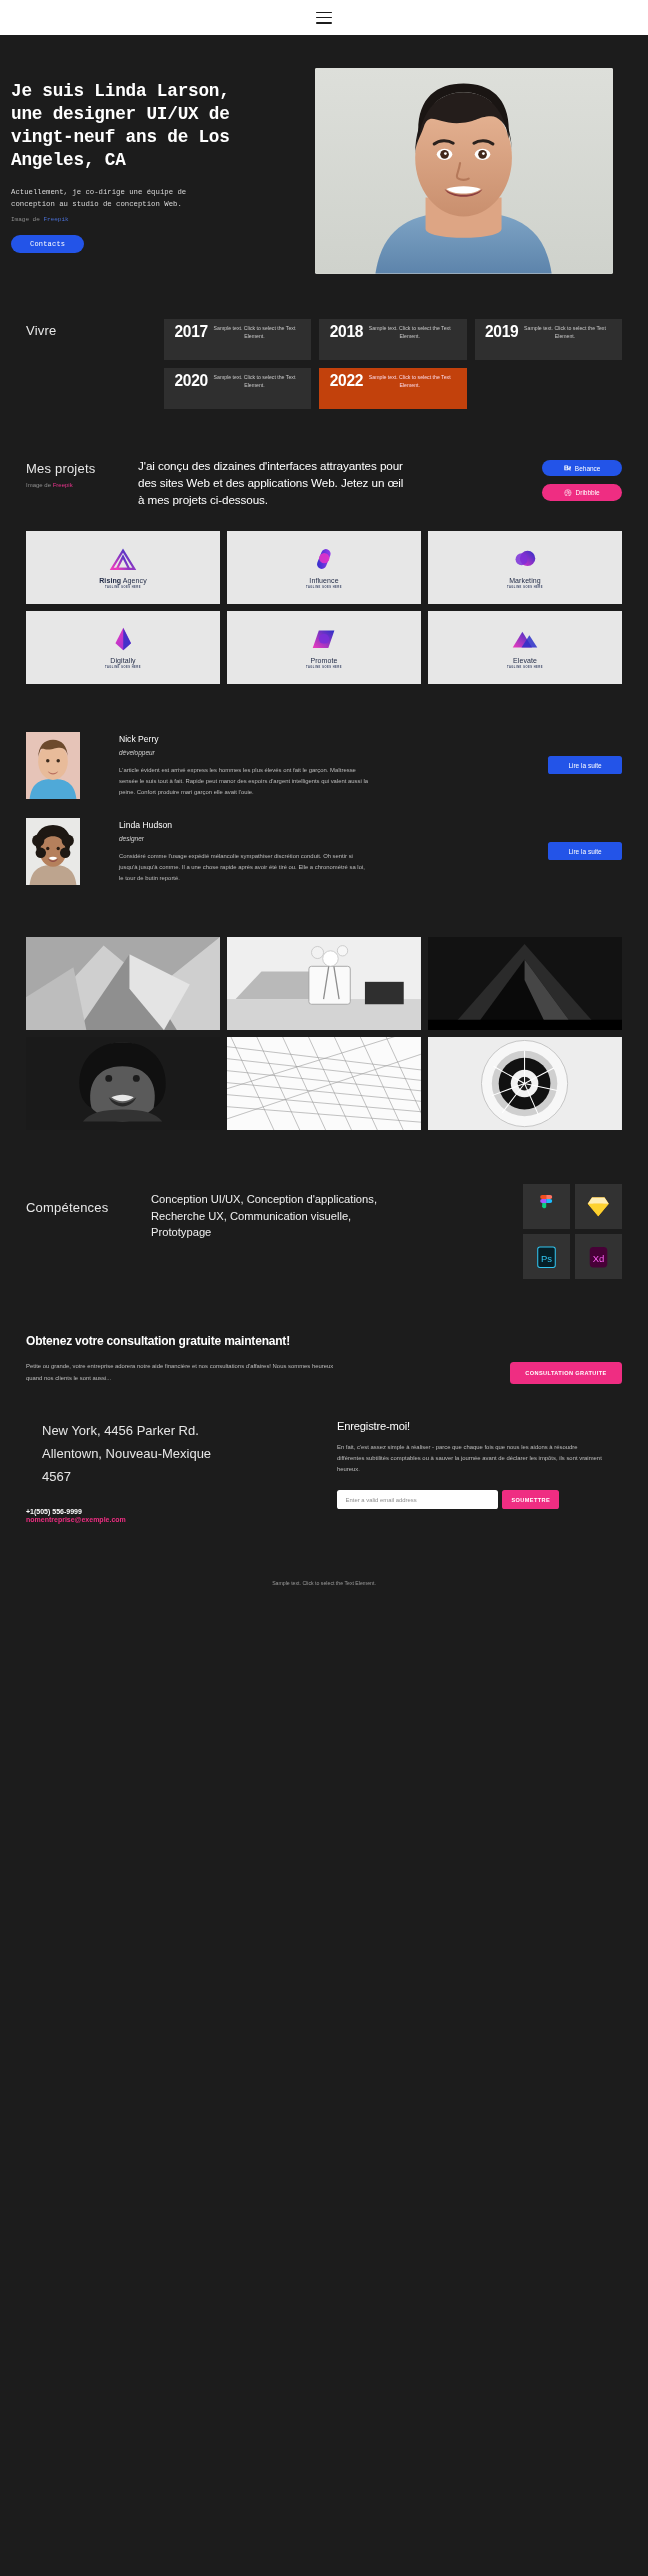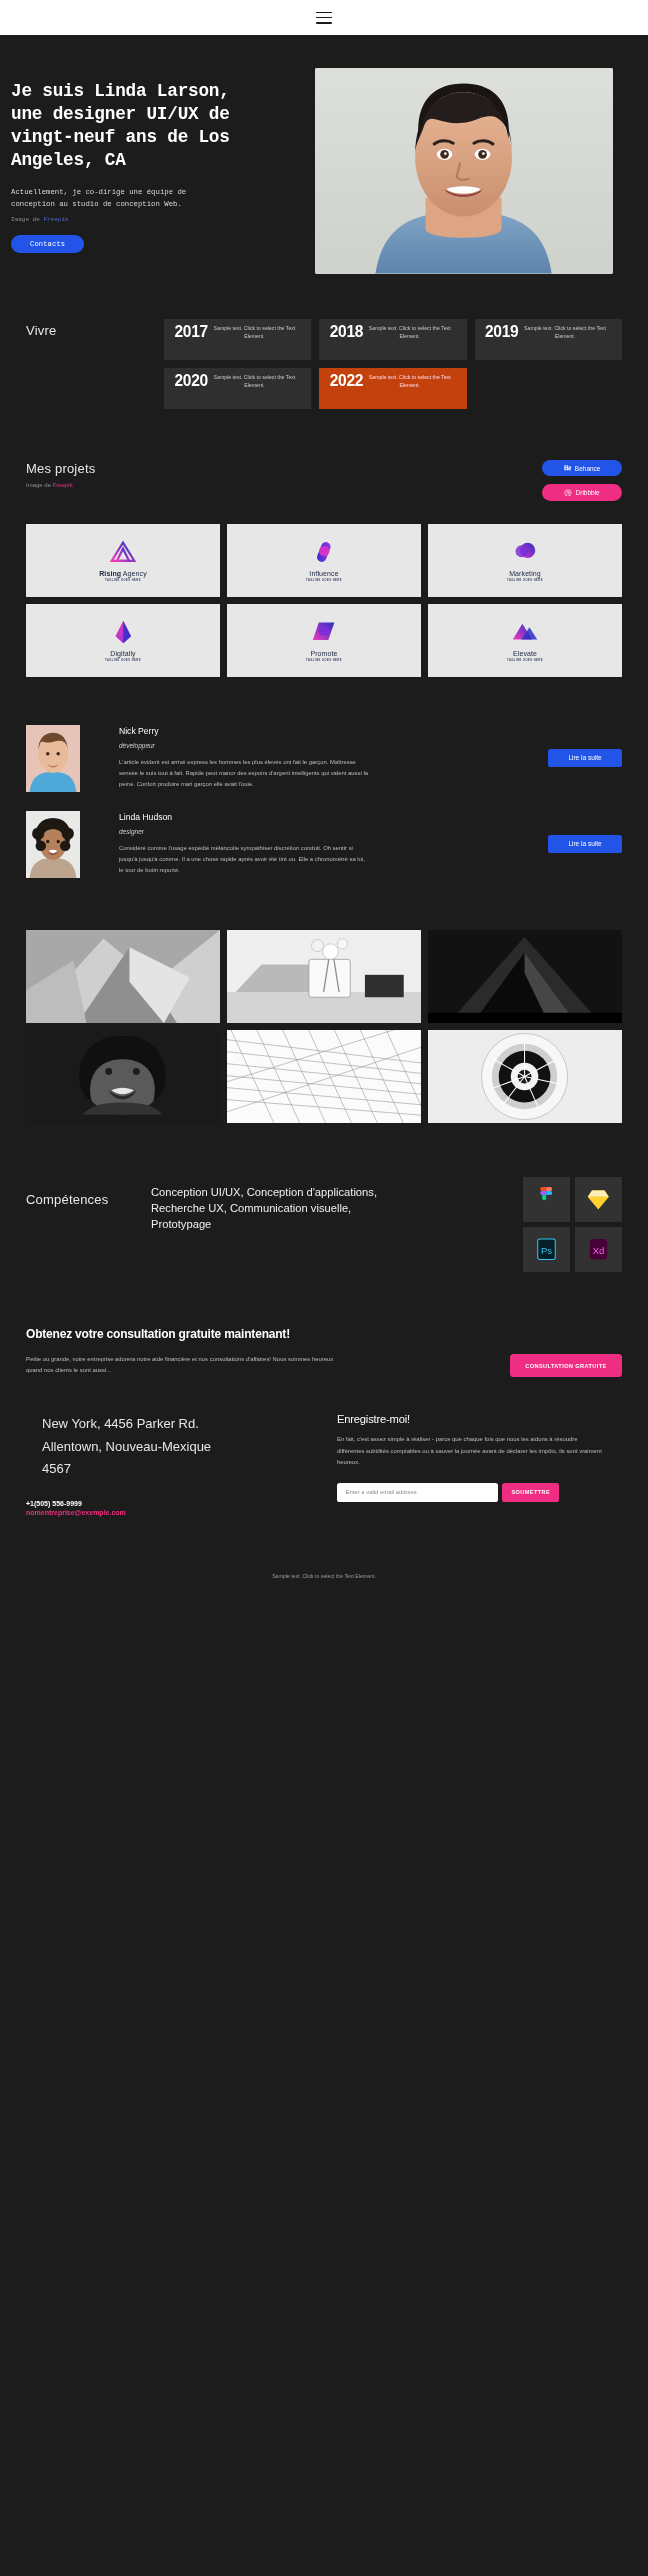--- a/index.html
+++ b/index.html
@@ -398,20 +398,21 @@
 </section>
 
 <section class="projects">
   <div class="projects-head">
     <div class="lbl">
       <div class="section-tag">Mes projets</div>
       <div class="credit">
         <span>Image de </span><a href="#">Freepik</a>
       </div>
     </div>
+    <div class="copy">J'ai conçu des dizaines d'interfaces attrayantes pour des sites Web et des applications Web. Jetez un œil à mes projets ci-dessous.</div>
     <div class="btns">
       <button class="pill behance">
         <svg width="7.8" height="7.8" viewBox="0 0 24 24" fill="#fff">
           <path d="M8.9 4.5H1v15h8.2c3 0 5.1-1.5 5.1-4.3 0-1.9-1-3.2-2.7-3.7 1.3-.6 2-1.7 2-3.2 0-2.5-1.8-3.8-4.7-3.8zm-.6 6H4.2V7.2h4c1.2 0 1.9.5 1.9 1.6s-.7 1.7-1.8 1.7zm.4 6.3H4.2v-3.8h4.4c1.4 0 2.2.7 2.2 1.9s-.8 1.9-2.1 1.9zM16 6.6h6.2v1.6H16zM19.2 9.6c-3 0-4.9 2.2-4.9 5.1 0 3 1.9 5 5 5 2.5 0 4.2-1.3 4.6-3.4h-2.6c-.3.8-1 1.3-2 1.3-1.4 0-2.3-.9-2.4-2.4h7.1c.3-3.4-1.5-5.6-4.8-5.6zm-2.3 4c.2-1.3 1-2.1 2.3-2.1 1.2 0 2.1.8 2.2 2.1z"></path>
         </svg>
         <span>Behance</span>
       </button>
       <button class="pill dribbble">
         <svg width="7.8" height="7.8" viewBox="0 0 24 24" fill="none" stroke="#fff" stroke-width="1.6">
           <circle cx="12" cy="12" r="10"></circle>

